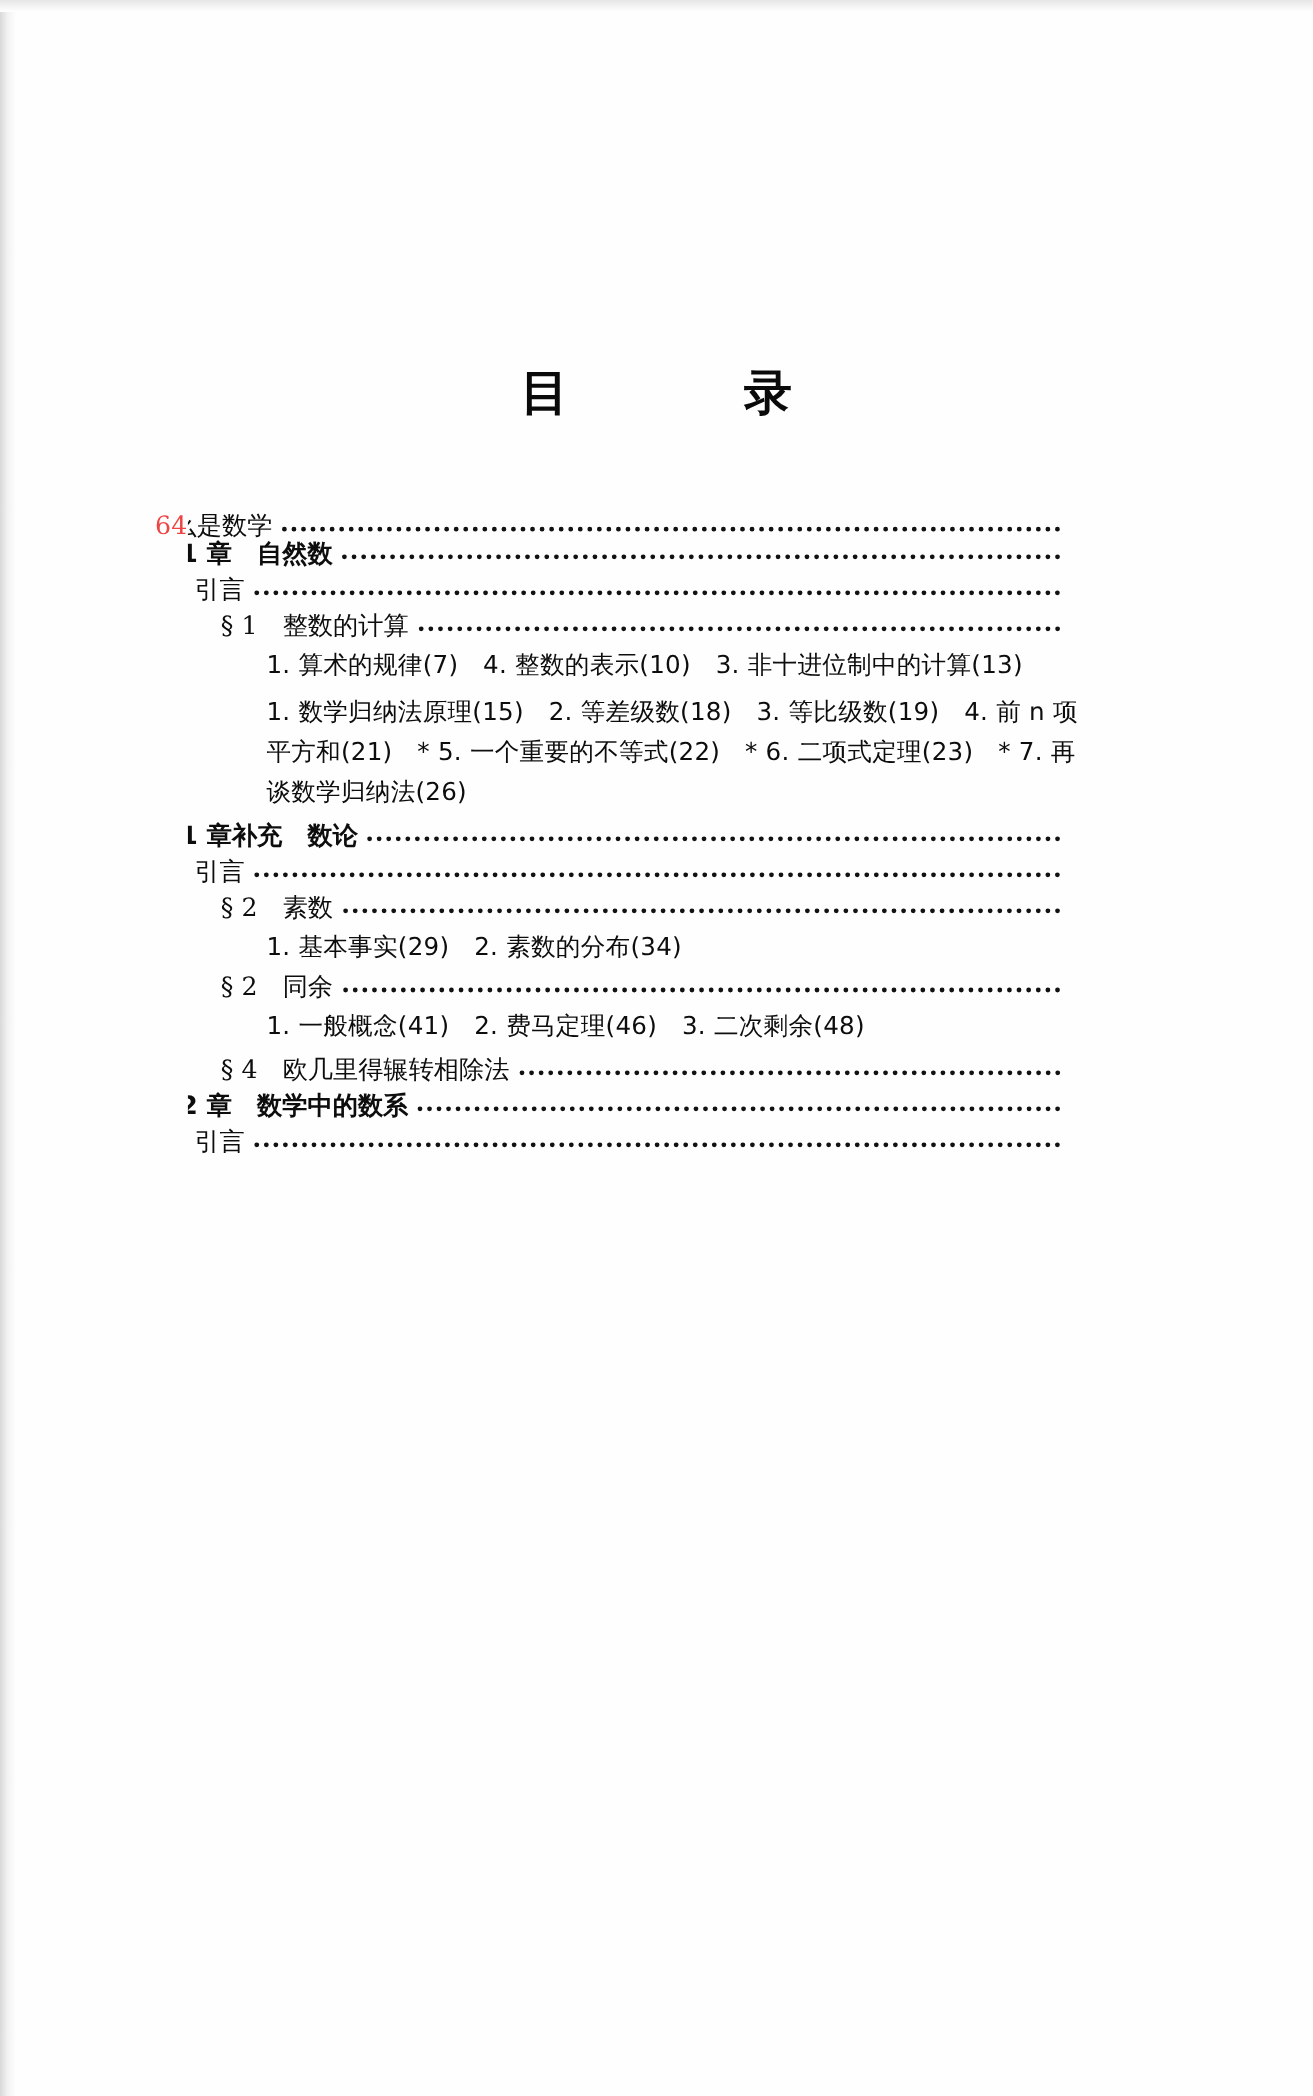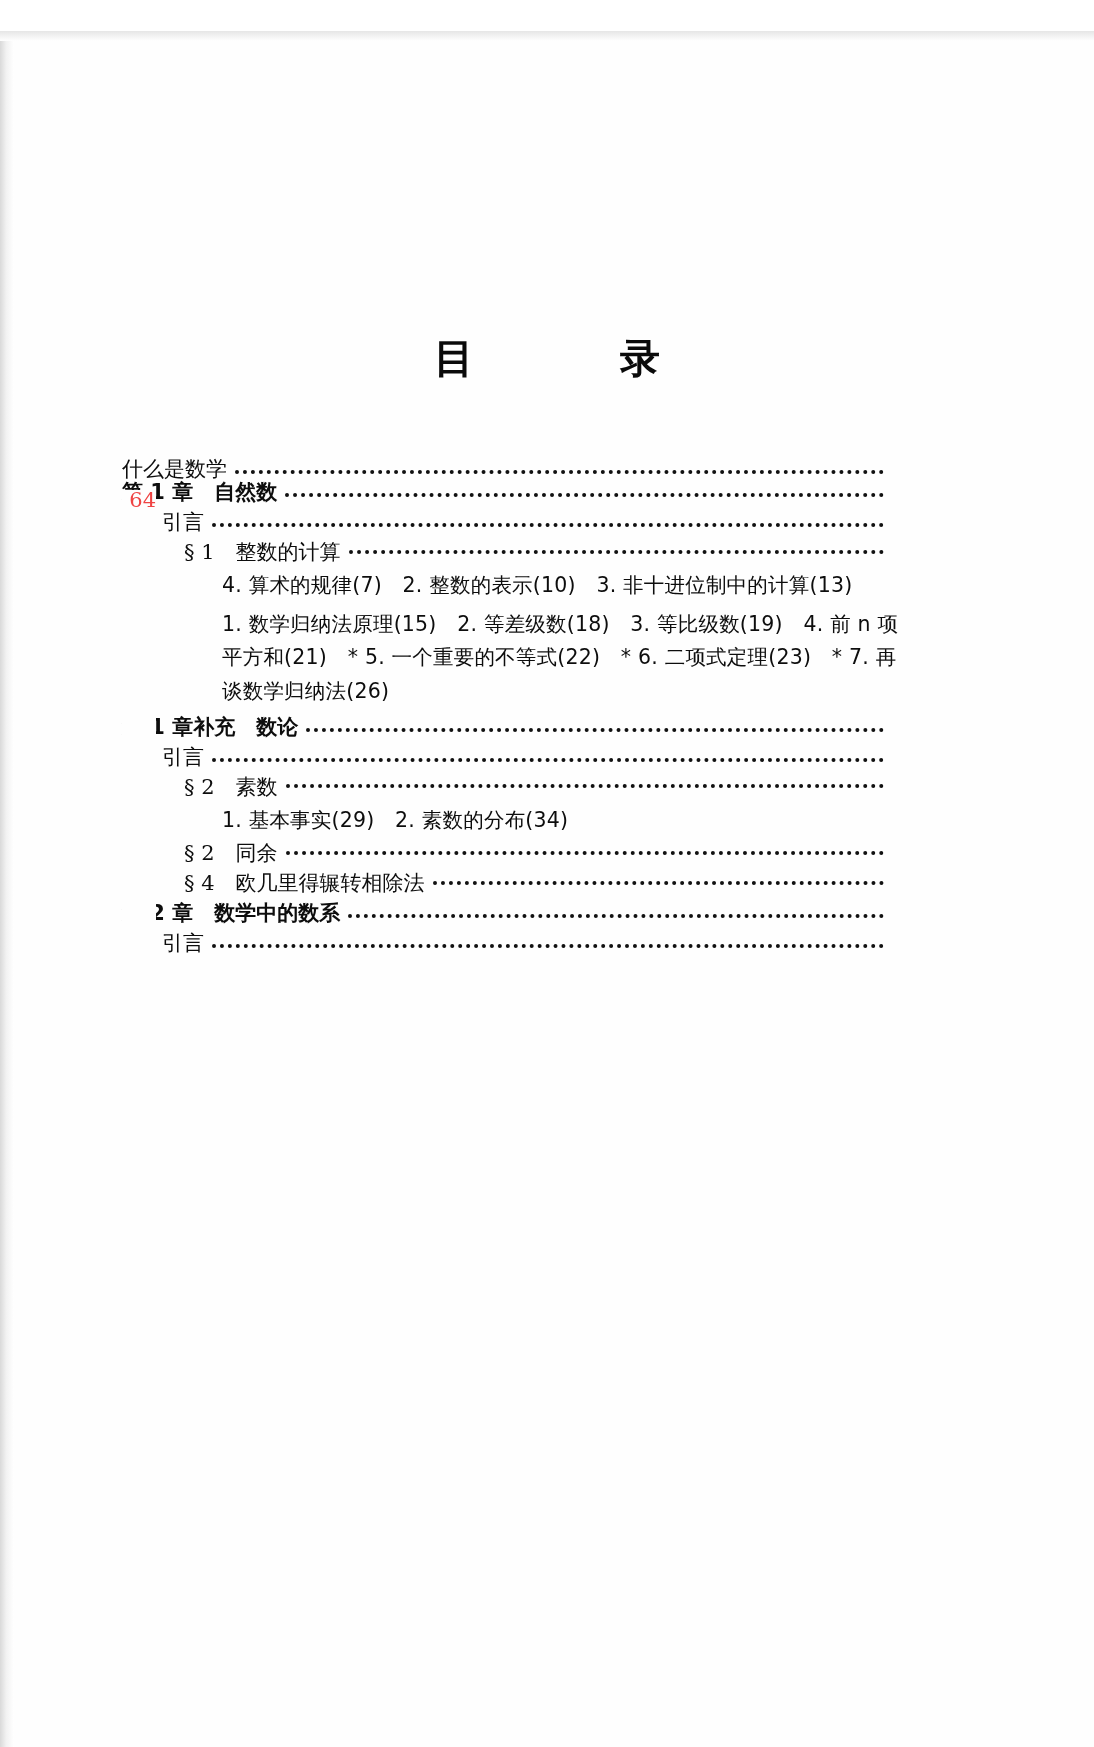--- a/index.html
+++ b/index.html
@@ -12,21 +12,20 @@
     height: 1747px;
     position: relative;
     font-family: "DejaVu Sans", "Liberation Sans", sans-serif;
     color: #0d0d0d;
     overflow: hidden;
   }
   .page {
     position: absolute;
     inset: 0;
     background: #fefefe;
-    margin-top: 31px;
   }
   
   .scan-edge-left {
     position: absolute;
     left: 0;
     top: 0;
     width: 14px;
     height: 1747px;
     background: linear-gradient(to right, #d9d9d9 0%, #f2f2f2 45%, #ffffff 100%);
   }
@@ -85,21 +84,21 @@
     font-size: 21px;
     width: 34px;
     text-align: right;
     color: #ef4444;
     font-family: "DejaVu Serif", "Liberation Serif", serif;
   }
 
   
   .lvl0 { margin-left: 0px; }
   .lvl1 { margin-left: 40px; width: 728px; }
-  .lvl2 { margin-left: 62px; width: 706px; align-items: center; }
+  .lvl2 { margin-left: 62px; width: 706px; }
 
   .bold { font-weight: 700; }
 
   .gap-chap { margin-top: 9px; }
   .gap-sec  { margin-top: 9px; }
 
   
   .sub {
     font-size: 20.5px;
     line-height: 1.62;
@@ -144,21 +143,21 @@
       <span class="leader"></span>
       <span class="page">6</span>
     </div>
 
     <div class="entry lvl2 gap-sec">
       <span class="label sec-mark">§ 1　整数的计算</span>
       <span class="leader"></span>
       <span class="page">7</span>
     </div>
 
-    <div class="sub">4. 算术的规律(7)　2. 整数的表示(10)　3. 非十进位制中的计算(13)</div>
+    <div class="sub">1. 算术的规律(7)　4. 整数的表示(10)　3. 非十进位制中的计算(13)</div>
 
 
     <div class="sub">1. 数学归纳法原理(15)　2. 等差级数(18)　3. 等比级数(19)　4. 前 n 项平方和(21)　* 5. 一个重要的不等式(22)　* 6. 二项式定理(23)　* 7. 再谈数学归纳法(26)</div>
 
     <div class="entry lvl0 bold gap-chap">
       <span class="label">第 1 章补充　数论</span>
       <span class="leader"></span>
       <span class="page">29</span>
     </div>
 
@@ -175,20 +174,21 @@
     </div>
 
     <div class="sub">1. 基本事实(29)　2. 素数的分布(34)</div>
 
     <div class="entry lvl2">
       <span class="label sec-mark">§ 2　同余</span>
       <span class="leader"></span>
       <span class="page">41</span>
     </div>
 
+    <div class="sub">1. 一般概念(41)　2. 费马定理(46)　3. 二次剩余(48)</div>
 
 
     <div class="entry lvl2 gap-sec">
       <span class="label sec-mark">§ 4　欧几里得辗转相除法</span>
       <span class="leader"></span>
       <span class="page">53</span>
     </div>
 
 
     <div class="entry lvl0 bold gap-chap">

